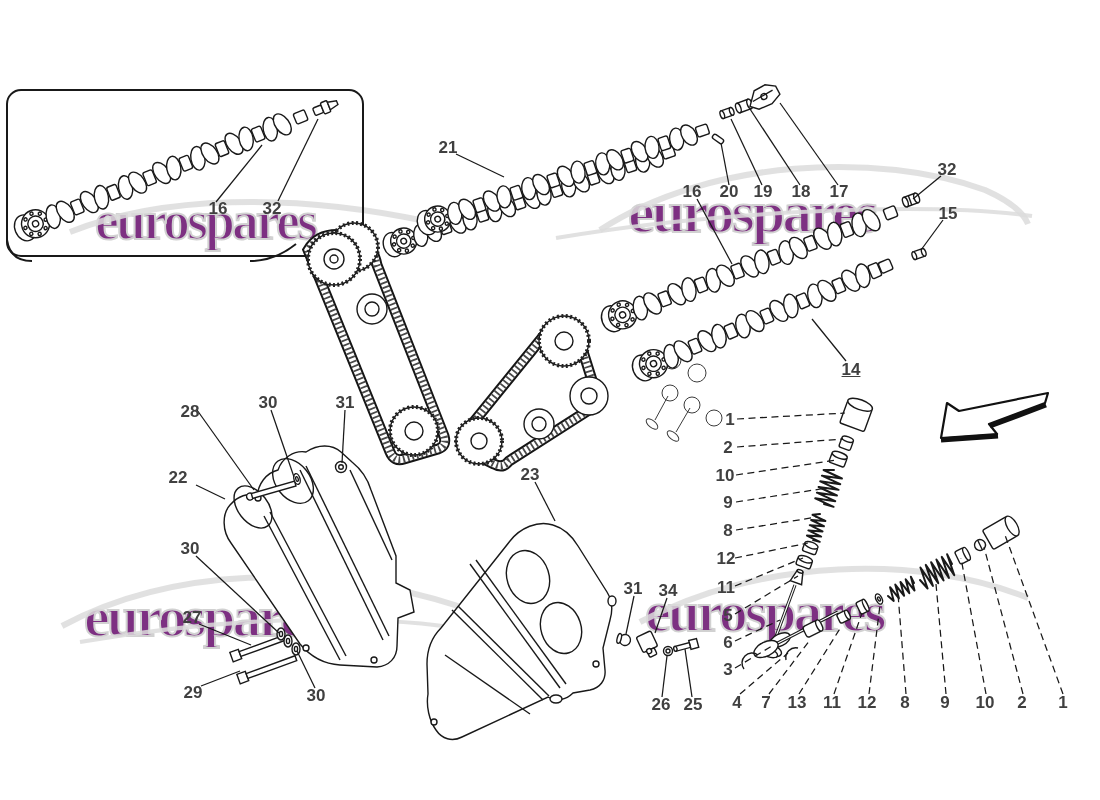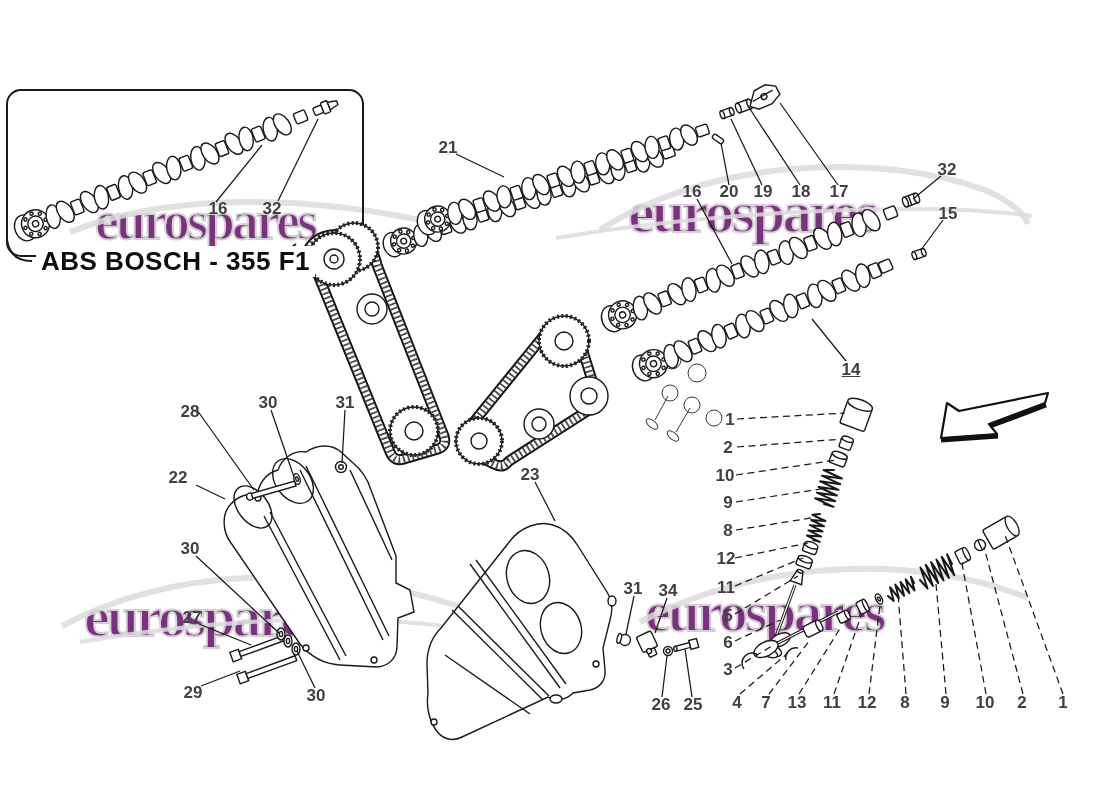--- a/index.html
+++ b/index.html
@@ -562,14 +562,13 @@
       <div class="part-label" style="left: 797px; top: 703px;">13</div>
       <div class="part-label" style="left: 832px; top: 703px;">11</div>
       <div class="part-label" style="left: 867px; top: 703px;">12</div>
       <div class="part-label" style="left: 905px; top: 703px;">8</div>
       <div class="part-label" style="left: 945px; top: 703px;">9</div>
       <div class="part-label" style="left: 985px; top: 703px;">10</div>
       <div class="part-label" style="left: 1022px; top: 703px;">2</div>
       <div class="part-label" style="left: 1063px; top: 703px;">1</div>
     </div>
 
-  <div class="callout-title">ABS BOSCH - 355 F1</div>
 </div>
 
 </body></html>

